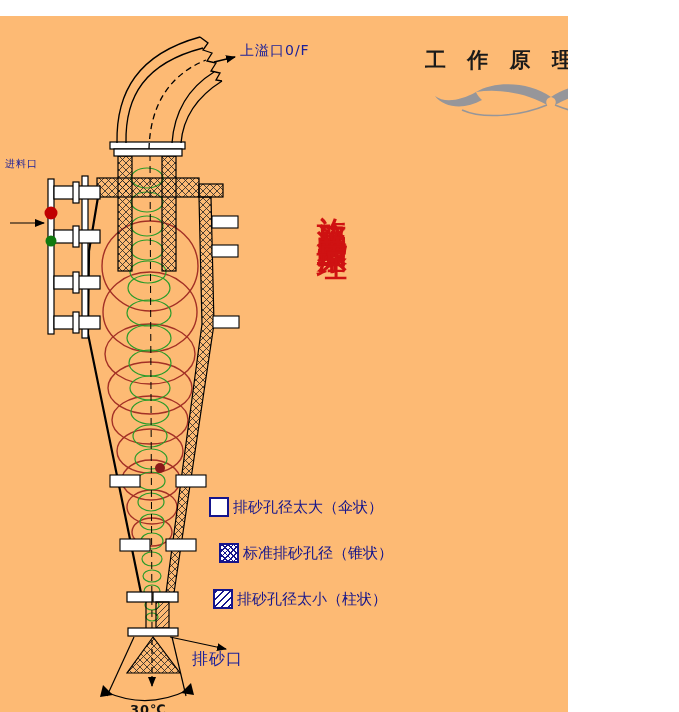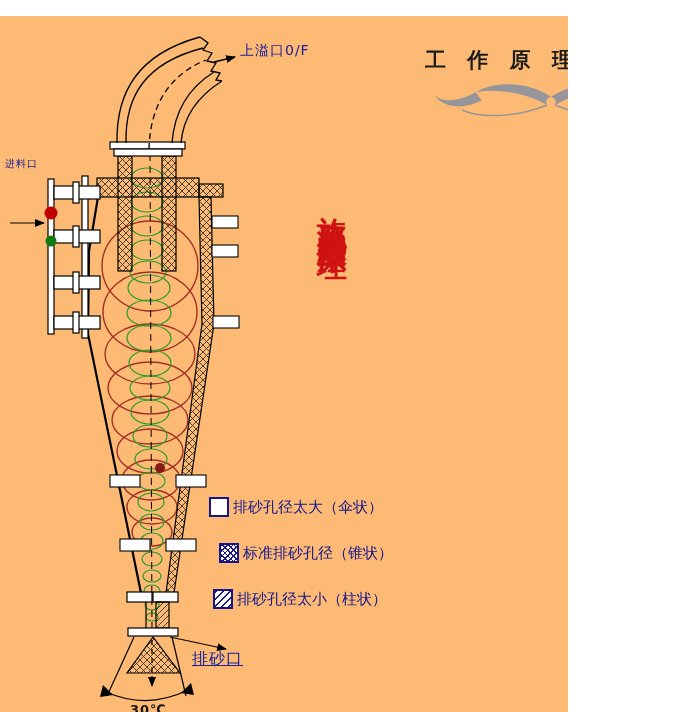--- a/index.html
+++ b/index.html
@@ -3,21 +3,21 @@
 <meta charset="utf-8">
 <style>
   html,body{margin:0;padding:0;background:#ffffff;}
   .stage{position:relative;width:568px;height:712px;background:#fdba74;overflow:hidden;
          font-family:"DejaVu Sans","Liberation Sans",sans-serif;margin-top:16px;}
   .abs{position:absolute;}
   
   .blue-lbl{color:#1c2099;font-size:10px;letter-spacing:1px;white-space:nowrap;}
   .overflow-lbl{left:240px;top:26px;font-size:14px;}
   .feed-lbl{left:5px;top:141px;}
-  .sand-lbl{left:192px;top:633px;font-size:16px;text-decoration:underline;}
+  .sand-lbl{left:192px;top:633px;font-size:16px;}
   .angle-lbl{left:130px;top:686px;color:#111;font-size:13px;font-weight:bold;letter-spacing:1px;}
   .vtitle{left:312px;top:176px;writing-mode:vertical-rl;text-orientation:upright;
           color:#cf1212;font-size:30px;font-weight:bold;letter-spacing:5px;line-height:40px;}
   
   .legend-row{display:flex;align-items:center;gap:4px;}
   .sw{width:20px;height:20px;border:2px solid #15158c;background:#fff;box-sizing:border-box;flex:0 0 auto;}
   .sw-cross{background-image:
       repeating-linear-gradient(45deg,#15158c 0,#15158c 1px,transparent 1px,transparent 4px),
       repeating-linear-gradient(135deg,#15158c 0,#15158c 1px,transparent 1px,transparent 4px);}
   .sw-diag{background-image:

